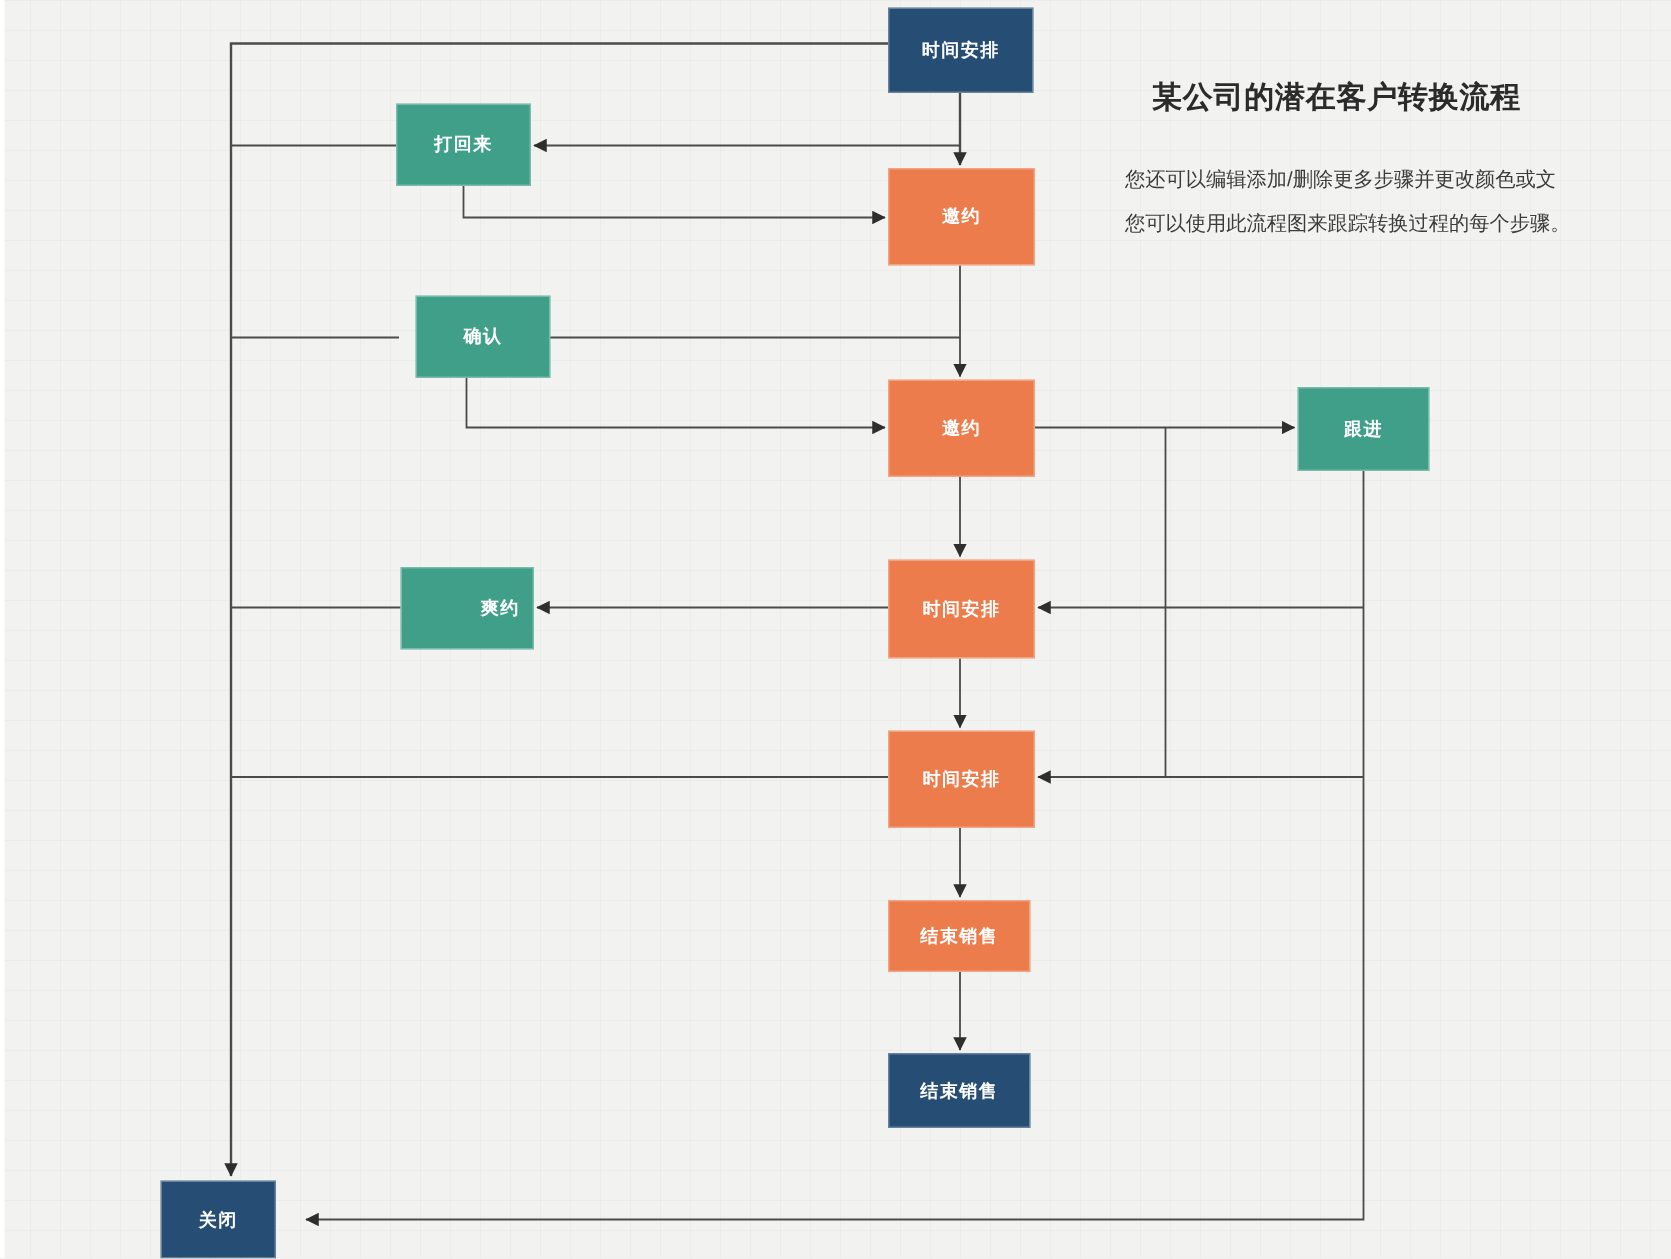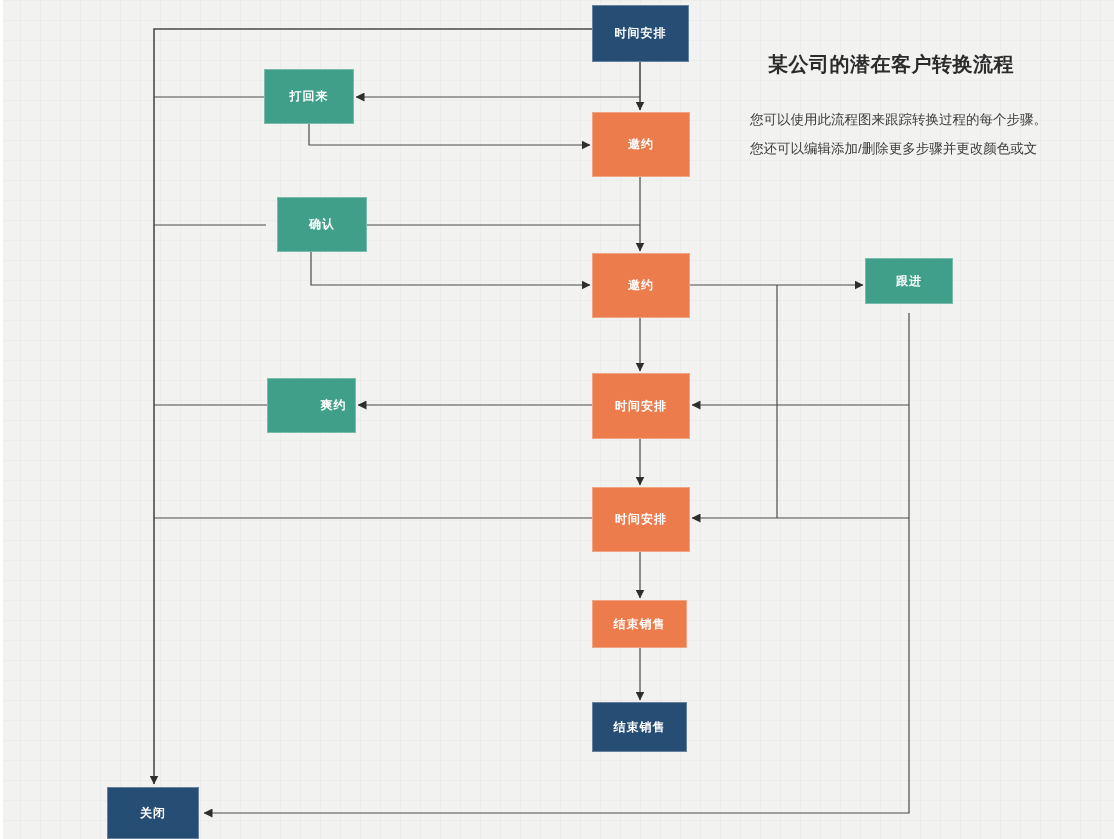--- a/index.html
+++ b/index.html
@@ -105,29 +105,29 @@
         <polyline points="640,648 640,700" fill="none" stroke="#4b4b4b" stroke-width="1.2" marker-end="url(#arrowhead)"></polyline>
       </g>
   </svg>
 
   <div id="nodes">
       <div class="node" style="left: 592px; top: 5px; width: 97px; height: 57px; background-color: rgb(38, 77, 116);">时间安排</div>
       <div class="node" style="left: 264px; top: 69px; width: 90px; height: 55px; background-color: rgb(63, 159, 136);">打回来</div>
       <div class="node" style="left: 592px; top: 112px; width: 98px; height: 65px; background-color: rgb(237, 124, 76);">邀约</div>
       <div class="node" style="left: 277px; top: 197px; width: 90px; height: 55px; background-color: rgb(63, 159, 136);">确认</div>
       <div class="node" style="left: 592px; top: 253px; width: 98px; height: 65px; background-color: rgb(237, 124, 76);">邀约</div>
-      <div class="node" style="left: 865px; top: 258px; width: 88px; height: 46px; background-color: rgb(63, 159, 136);">跟进</div>
+      <div class="node" style="left: 865px; top: 258px; width: 88px; height: 56px; background-color: rgb(63, 159, 136);">跟进</div>
       <div class="node" style="left: 267px; top: 378px; width: 89px; height: 55px; background-color: rgb(63, 159, 136); padding-left: 44px;">爽约</div>
       <div class="node" style="left: 592px; top: 373px; width: 98px; height: 66px; background-color: rgb(237, 124, 76);">时间安排</div>
       <div class="node" style="left: 592px; top: 487px; width: 98px; height: 65px; background-color: rgb(237, 124, 76);">时间安排</div>
       <div class="node" style="left: 592px; top: 600px; width: 95px; height: 48px; background-color: rgb(237, 124, 76);">结束销售</div>
       <div class="node" style="left: 592px; top: 702px; width: 95px; height: 50px; background-color: rgb(38, 77, 116);">结束销售</div>
-      <div class="node" style="left: 107px; top: 787px; width: 92px; height: 52px; background-color: rgb(38, 77, 116);">关闭</div>
+      <div class="node" style="left: 107px; top: 787px; width: 77px; height: 52px; background-color: rgb(38, 77, 116);">关闭</div>
     </div>
 
   <div class="diagram-title">某公司的潜在客户转换流程</div>
 
   <div class="diagram-description">
+    <div class="desc-line">您还可以编辑添加/删除更多步骤并更改颜色或文</div>
     <div class="desc-line">您可以使用此流程图来跟踪转换过程的每个步骤。</div>
-    <div class="desc-line">您还可以编辑添加/删除更多步骤并更改颜色或文</div>
   </div>
 
 </div>
 
 </body></html>

